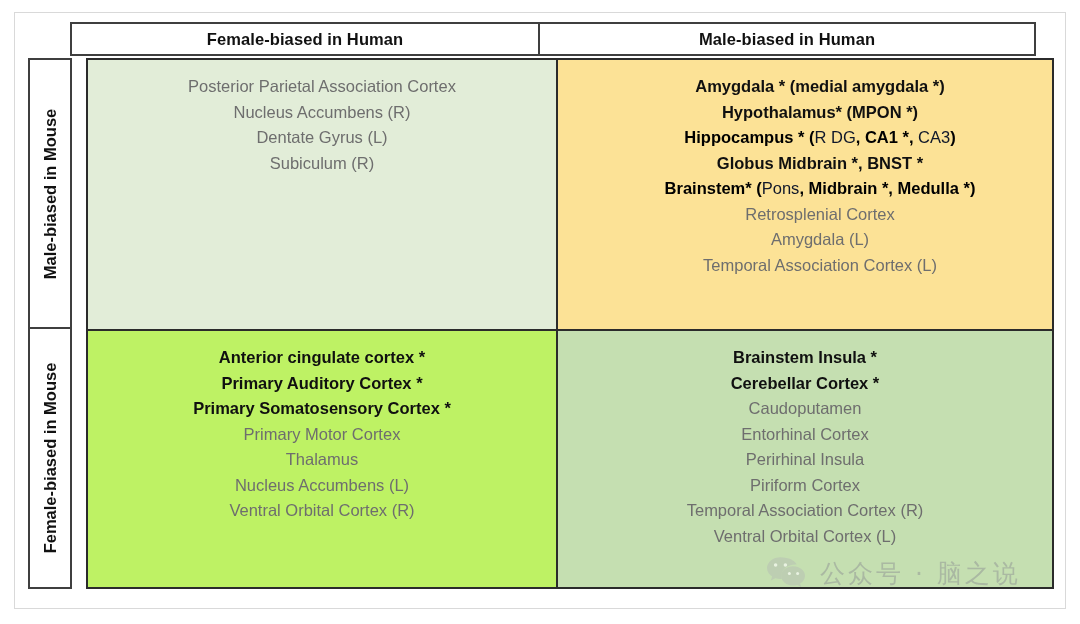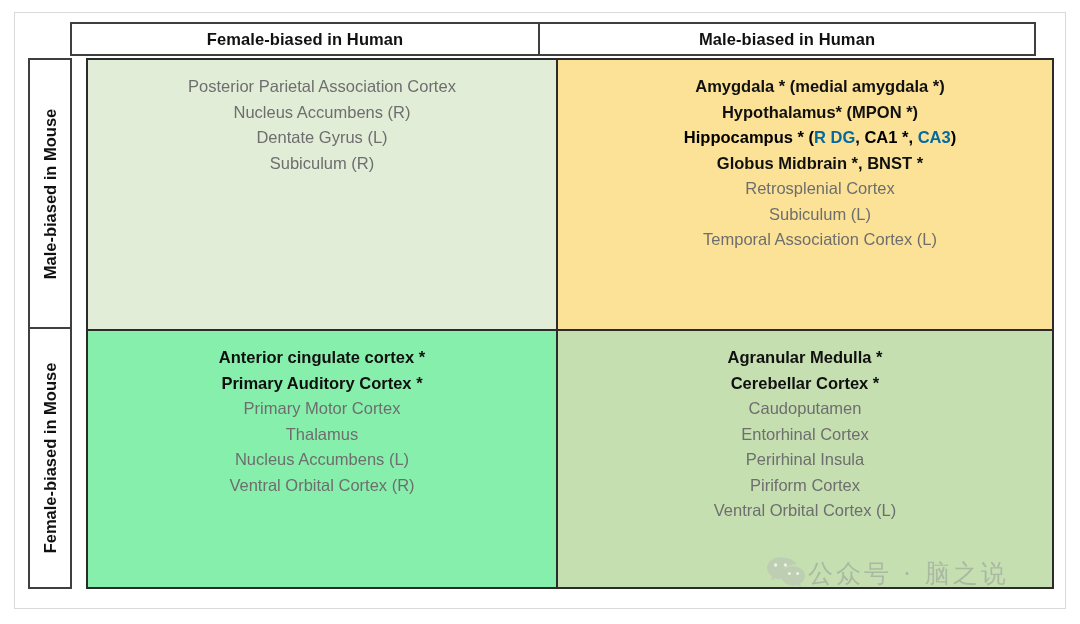--- a/index.html
+++ b/index.html
@@ -112,44 +112,44 @@
   }
   .quad {
     box-sizing: border-box;
     padding: 14px 10px 10px 10px;
     text-align: center;
     overflow: hidden;
     position: relative;
   }
   .quad.tl { background: #e2edd8; border-right: 2px solid #2b2b2b; border-bottom: 2px solid #2b2b2b; }
   .quad.tr { background: #fce296; border-bottom: 2px solid #2b2b2b; padding-left: 40px; }
-  .quad.bl { background: #86efac; border-right: 2px solid #2b2b2b; }
+  .quad.bl { background: #bef264; border-right: 2px solid #2b2b2b; }
   .quad.br { background: #c5dfb1; }
 
   .entry {
     font-size: 16.5px;
     line-height: 25.5px;
     color: #6e6e6e;
     white-space: nowrap;
   }
   .entry.bold {
     font-weight: bold;
     color: #101010;
   }
   .entry .b  { font-weight: bold; color: #000000; }
-  .entry .g  { font-weight: bold; color: #0369a1; }
+  .entry .g  { font-weight: normal; color: #0f172a; }
 
   
   .watermark {
     position: absolute;
     left: 766px;
     top: 556px;
     display: flex;
     align-items: center;
-    gap: 2px;
+    gap: 14px;
     opacity: .62;
     pointer-events: none;
   }
   .wm-logo { width: 40px; height: 34px; position: relative; }
   .wm-text {
     font-size: 25px;
     color: #9aa39a;
     letter-spacing: 3px;
     font-family: "DejaVu Sans", sans-serif;
     white-space: nowrap;
@@ -183,39 +183,42 @@
           <div class="entry">Posterior Parietal Association Cortex</div>
           <div class="entry">Nucleus Accumbens (R)</div>
           <div class="entry">Dentate Gyrus (L)</div>
           <div class="entry">Subiculum (R)</div>
         </div>
       <div class="quad tr">
           <div class="entry bold">Amygdala * (medial amygdala *)</div>
           <div class="entry bold">Hypothalamus* (MPON *)</div>
           <div class="entry"><span class="b">Hippocampus * (</span><span class="g">R DG</span><span class="b">, </span><span class="b">CA1 *</span><span class="b">, </span><span class="g">CA3</span><span class="b">)</span></div>
           <div class="entry bold">Globus Midbrain *, BNST *</div>
+          <div class="entry"><span class="b">Brainstem* (</span><span class="g">Pons</span><span class="b">, </span><span class="b">Midbrain *</span><span class="b">, </span><span class="b">Medulla *</span><span class="b">)</span></div>
           <div class="entry">Retrosplenial Cortex</div>
-          <div class="entry">Subiculum (L)</div>
+          <div class="entry">Amygdala (L)</div>
           <div class="entry">Temporal Association Cortex (L)</div>
         </div>
       <div class="quad bl">
           <div class="entry bold">Anterior cingulate cortex *</div>
           <div class="entry bold">Primary Auditory Cortex *</div>
+          <div class="entry bold">Primary Somatosensory Cortex *</div>
           <div class="entry">Primary Motor Cortex</div>
           <div class="entry">Thalamus</div>
           <div class="entry">Nucleus Accumbens (L)</div>
           <div class="entry">Ventral Orbital Cortex (R)</div>
         </div>
       <div class="quad br">
-          <div class="entry bold">Agranular Medulla *</div>
+          <div class="entry bold">Brainstem Insula *</div>
           <div class="entry bold">Cerebellar Cortex *</div>
           <div class="entry">Caudoputamen</div>
           <div class="entry">Entorhinal Cortex</div>
           <div class="entry">Perirhinal Insula</div>
           <div class="entry">Piriform Cortex</div>
+          <div class="entry">Temporal Association Cortex (R)</div>
           <div class="entry">Ventral Orbital Cortex (L)</div>
         </div>
     </div>
 
   </div>
 
   <div class="watermark">
     <span class="wm-logo">
       <svg width="40" height="34" viewBox="0 0 40 34" aria-hidden="true">
         <path d="M14.6 1.2C7.0 1.2 1.0 6.1 1.0 12.1c0 3.4 2.0 6.5 5.1 8.5l-1.3 4.0 4.6-2.4c1.6 0.45 3.3 0.7 5.2 0.7 0.5 0 1.0-0.02 1.5-0.06-0.35-1.0-0.55-2.05-0.55-3.15 0-6.2 6.1-11.2 13.7-11.2 0.5 0 1.0 0.02 1.45 0.07C29.6 4.9 22.8 1.2 14.6 1.2z" fill="#b9c4b4"></path>

